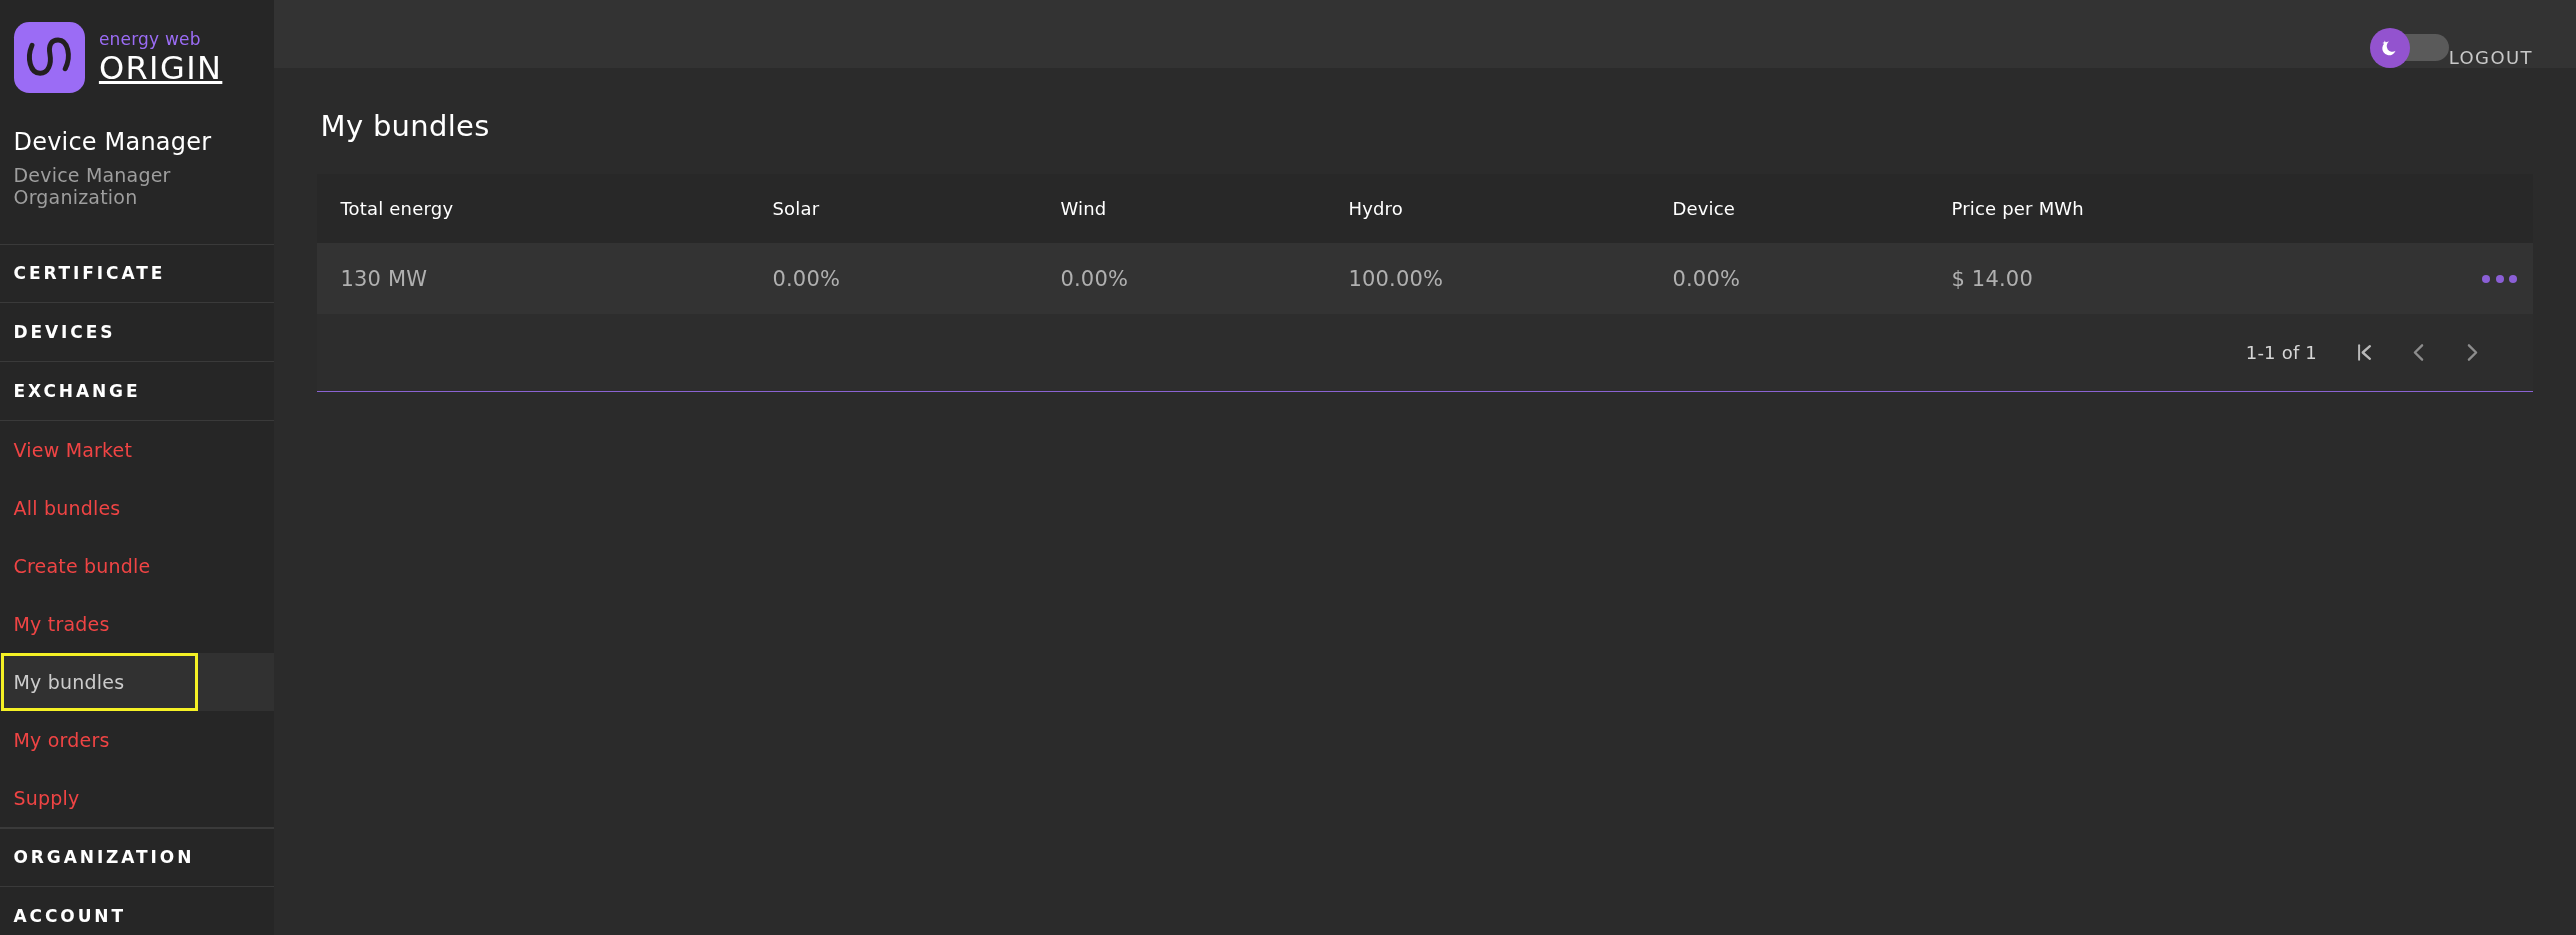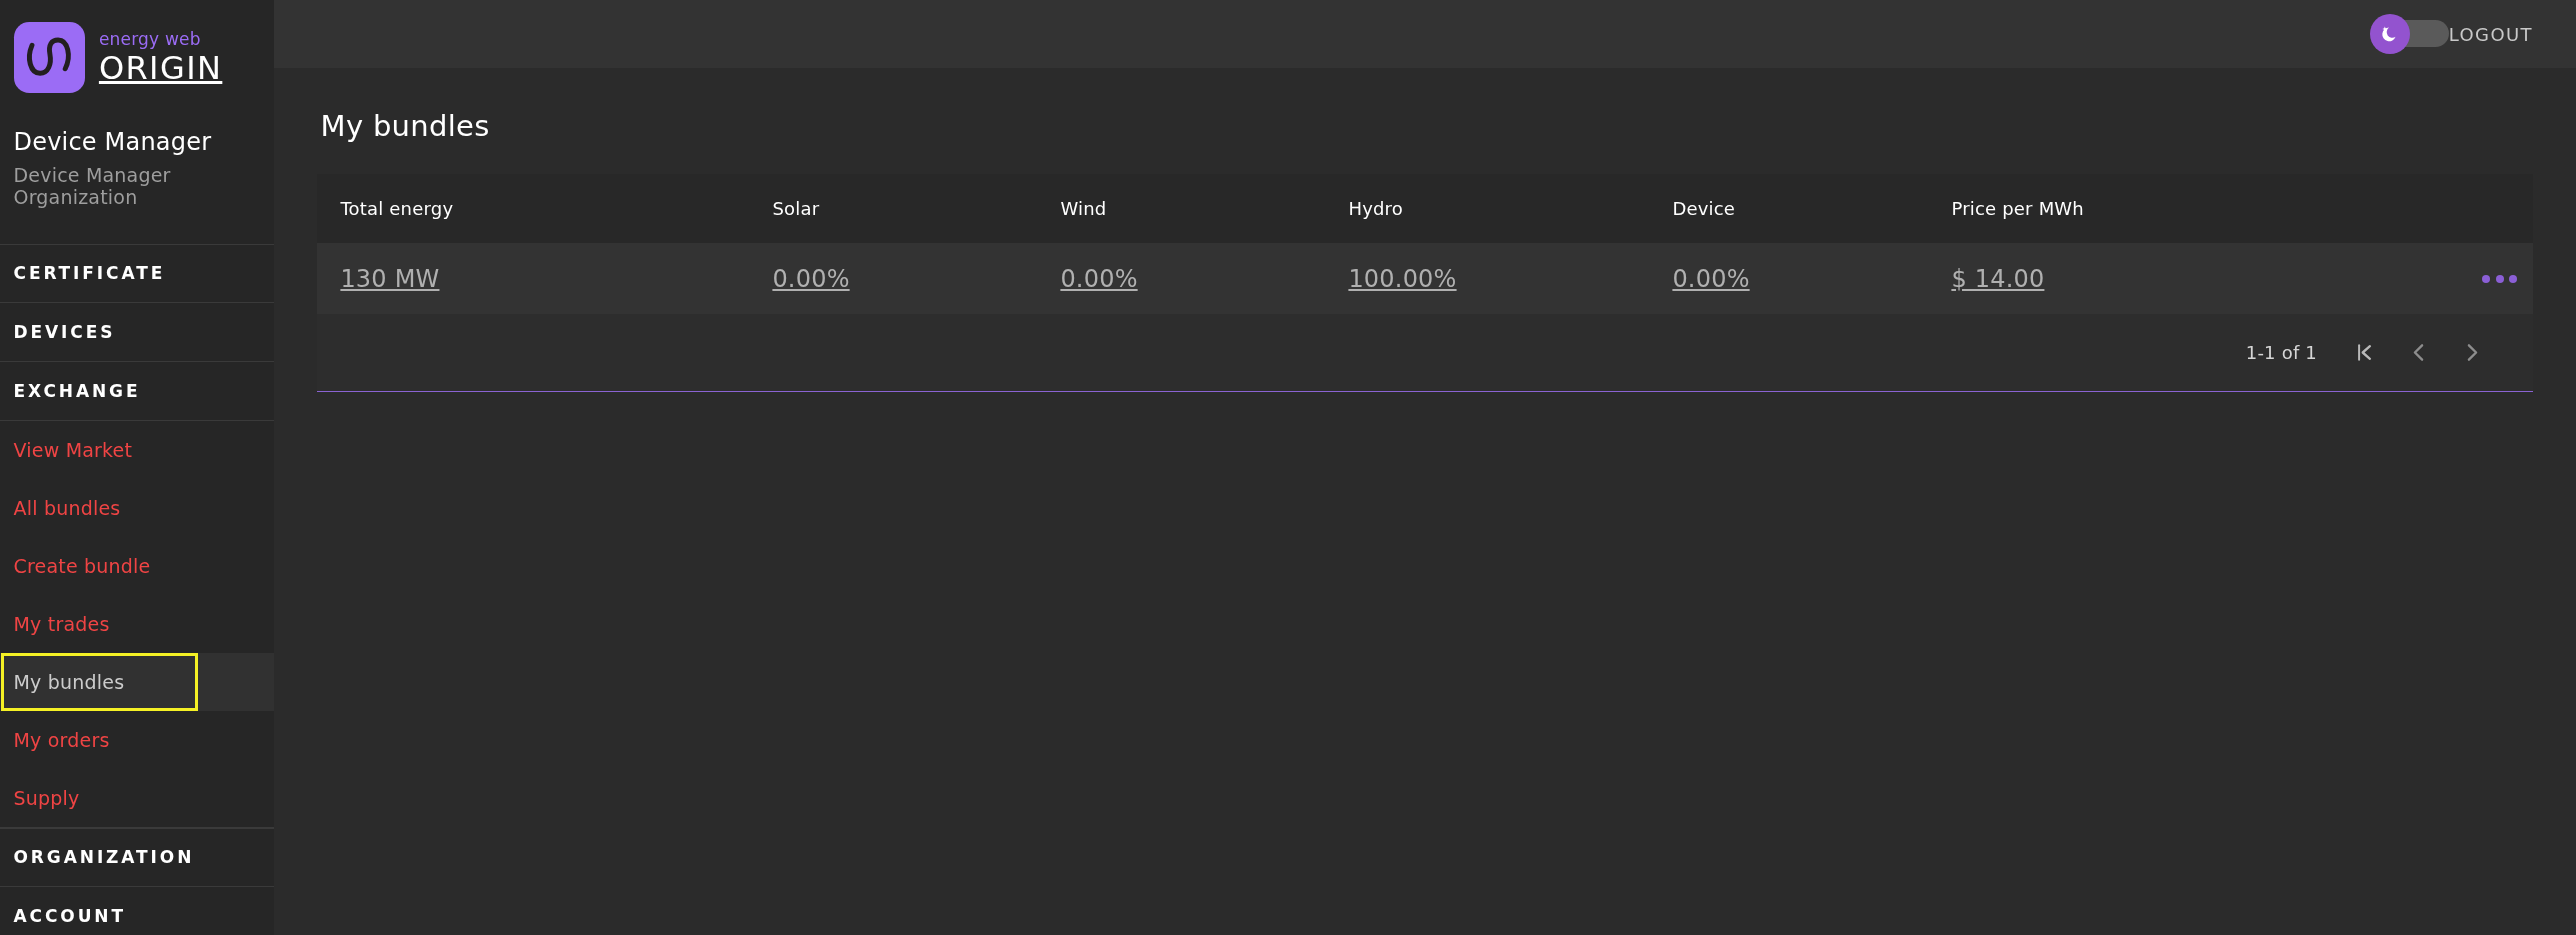--- a/index.html
+++ b/index.html
@@ -134,21 +134,21 @@
     flex-direction: column;
     background: #2b2b2b;
     position: relative;
   }
 
   .topbar {
     height: 68px;
     min-height: 68px;
     background: #333333;
     display: flex;
-    align-items: center;
+    align-items: flex-end;
     justify-content: flex-end;
     padding-right: 43px;
   }
 
   .theme-toggle {
     position: relative;
     width: 79px;
     height: 40px;
     cursor: pointer;
     display: flex;
@@ -213,26 +213,25 @@
     font-size: 18px;
     font-weight: 400;
     letter-spacing: 0.2px;
     padding: 0 0 0 23.4px;
     vertical-align: middle;
   }
 
   tbody tr { background: #333333; height: 71px; }
   tbody td {
     color: #b0b0b0;
-    font-size: 24px;
+    font-size: 21px;
     font-weight: 400;
     letter-spacing: 0.2px;
     padding: 0 0 0 23.4px;
     vertical-align: middle;
-    text-decoration: underline;
   }
 
   .col-total { width: 432px; }
   .col-solar { width: 288px; }
   .col-wind  { width: 288px; }
   .col-hydro { width: 324px; }
   .col-other { width: 279px; }
   .col-price { width: auto; }
   .col-actions { width: 108px; }
 

